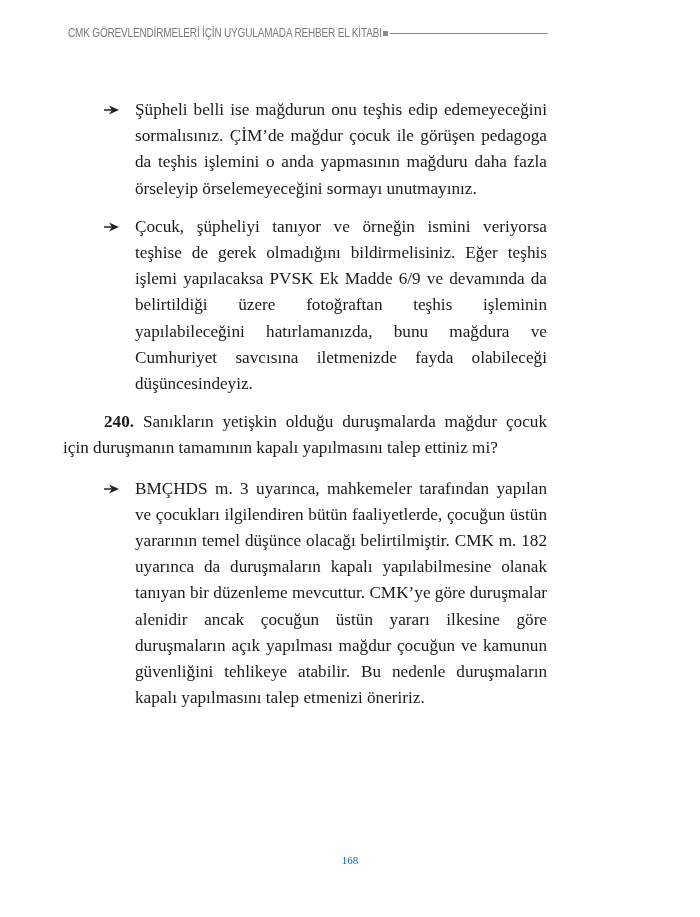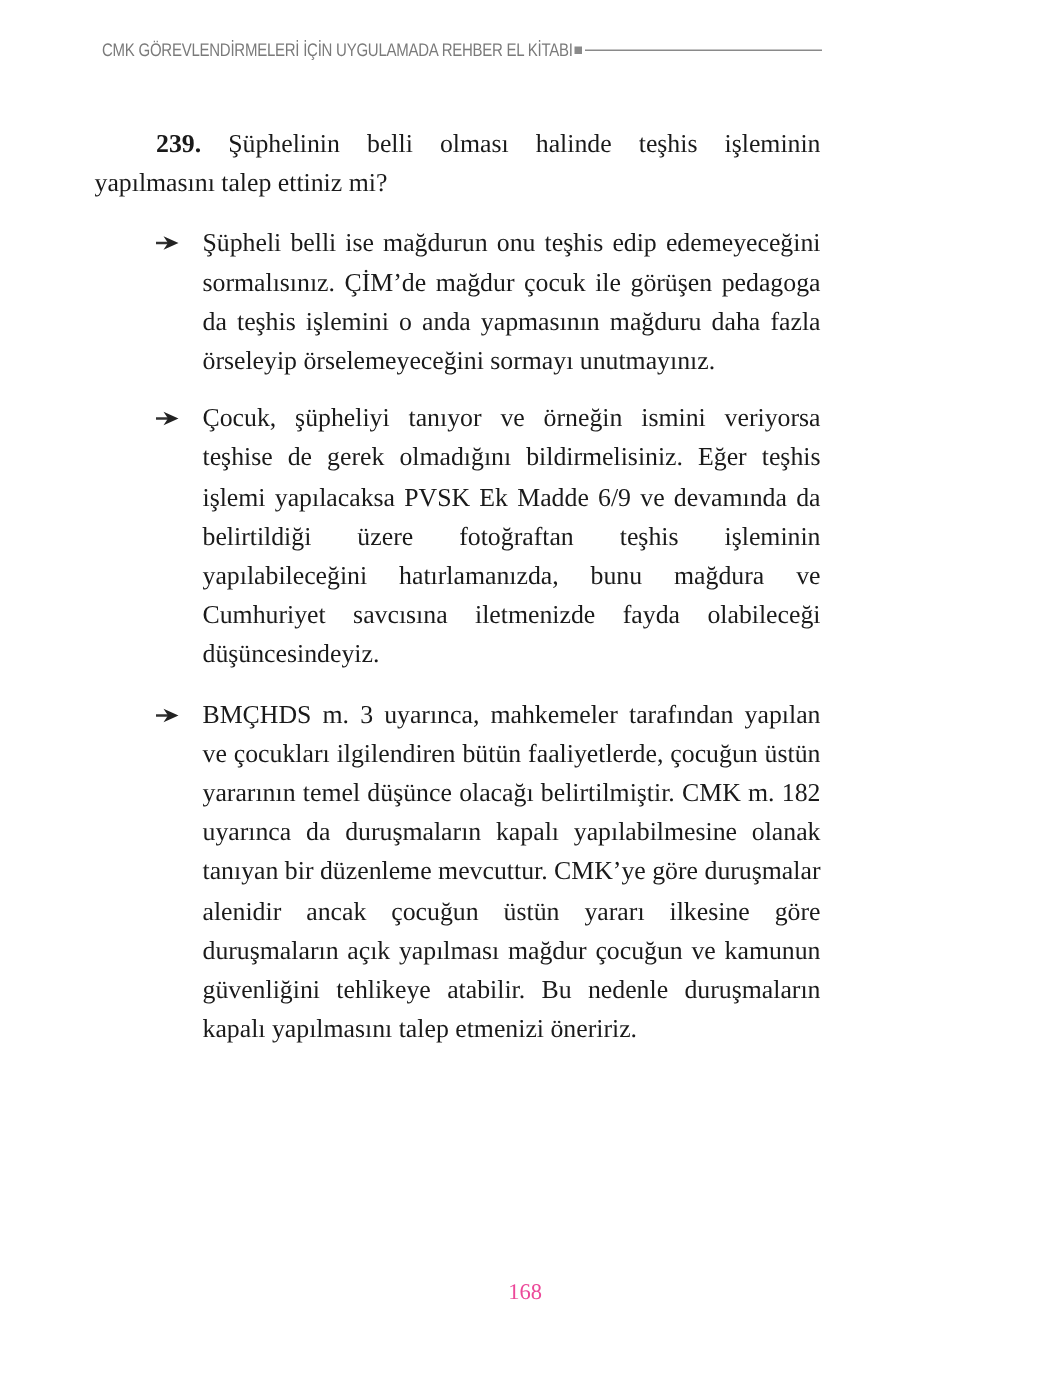--- a/index.html
+++ b/index.html
@@ -36,53 +36,53 @@
     .bullets li {
       position: relative; padding-left: 72px; text-align: justify;
       margin-bottom: 12px;
     }
     .bullets li .arrow {
       position: absolute; left: 40px; top: 7px; width: 18px; height: 12px;
     }
     .q2 { margin-top: 12px; }
     .page-number {
       position: absolute; left: 0; width: 700px; top: 854px; text-align: center;
-      font-size: 15px; color: #ec4899;
+      font-size: 11px; color: #0369a1;
     }
   </style>
 </head>
 <body>
 
 <div class="running-header">
   <span class="title">CMK GÖREVLENDİRMELERİ İÇİN UYGULAMADA REHBER EL KİTABI</span>
   <span class="sq"></span>
   <span class="rule"></span>
 </div>
 
 <div class="content">
 
-  <p class="question"><span class="num">239.</span><span> Şüphelinin belli olması halinde teşhis işleminin yapılmasını talep ettiniz mi?</span></p>
 
   <ul class="bullets">
     <li>
       <svg class="arrow" viewBox="0 0 18 12">
         <path d="M1 6 H10" stroke="#333" stroke-width="1.6" fill="none"></path>
         <path d="M6 1.5 L16 6 L6 10.5 L9 6 Z" fill="#222"></path>
       </svg>
       <span>Şüpheli belli ise mağdurun onu teşhis edip edemeyeceğini sormalısınız. ÇİM’de mağdur çocuk ile görüşen pedagoga da teşhis işlemini o anda yapmasının mağduru daha fazla örseleyip örselemeyeceğini sormayı unutmayınız.</span>
     </li>
     <li>
       <svg class="arrow" viewBox="0 0 18 12">
         <path d="M1 6 H10" stroke="#333" stroke-width="1.6" fill="none"></path>
         <path d="M6 1.5 L16 6 L6 10.5 L9 6 Z" fill="#222"></path>
       </svg>
       <span>Çocuk, şüpheliyi tanıyor ve örneğin ismini veriyorsa teşhise de gerek olmadığını bildirmelisiniz. Eğer teşhis işlemi yapılacaksa PVSK Ek Madde 6/9 ve devamında da belirtildiği üzere fotoğraftan teşhis işleminin yapılabileceğini hatırlamanızda, bunu mağdura ve Cumhuriyet savcısına iletmenizde fayda olabileceği düşüncesindeyiz.</span>
     </li>
   </ul>
 
+  <p class="question q2"><span class="num">240.</span><span> Sanıkların yetişkin olduğu duruşmalarda mağdur çocuk için duruşmanın tamamının kapalı yapılmasını talep ettiniz mi?</span></p>
 
   <ul class="bullets">
     <li>
       <svg class="arrow" viewBox="0 0 18 12">
         <path d="M1 6 H10" stroke="#333" stroke-width="1.6" fill="none"></path>
         <path d="M6 1.5 L16 6 L6 10.5 L9 6 Z" fill="#222"></path>
       </svg>
       <span>BMÇHDS m. 3 uyarınca, mahkemeler tarafından yapılan ve çocukları ilgilendiren bütün faaliyetlerde, çocuğun üstün yararının temel düşünce olacağı belirtilmiştir. CMK m. 182 uyarınca da duruşmaların kapalı yapılabilmesine olanak tanıyan bir düzenleme mevcuttur. CMK’ye göre duruşmalar alenidir ancak çocuğun üstün yararı ilkesine göre duruşmaların açık yapılması mağdur çocuğun ve kamunun güvenliğini tehlikeye atabilir. Bu nedenle duruşmaların kapalı yapılmasını talep etmenizi öneririz.</span>
     </li>
   </ul>

